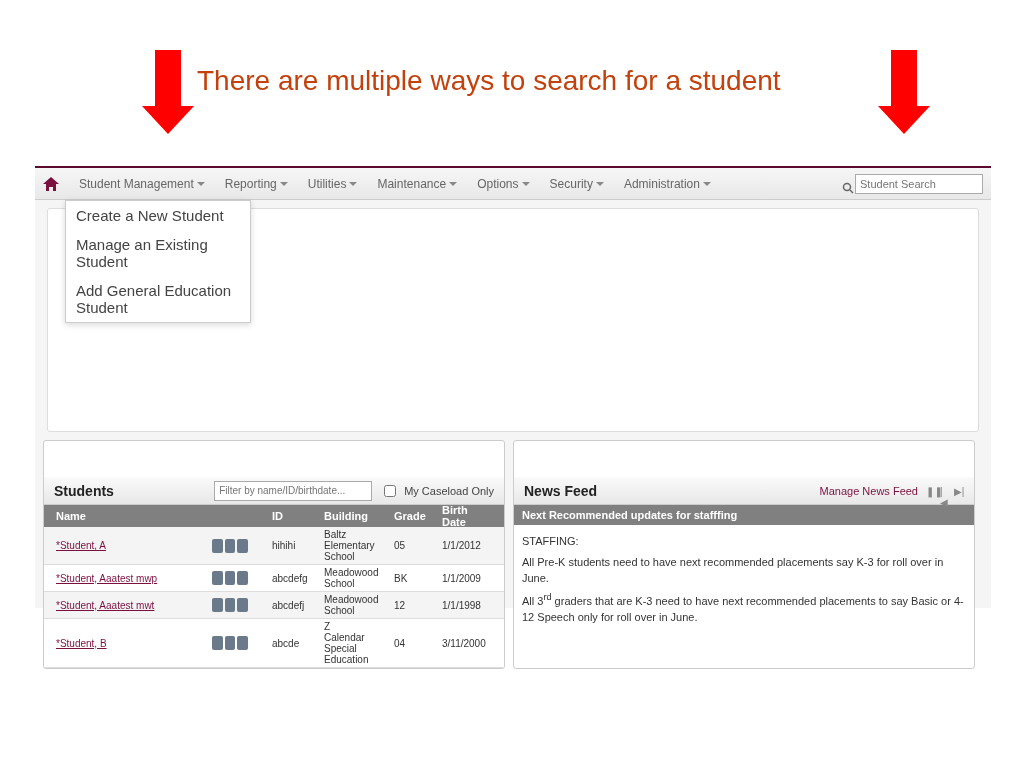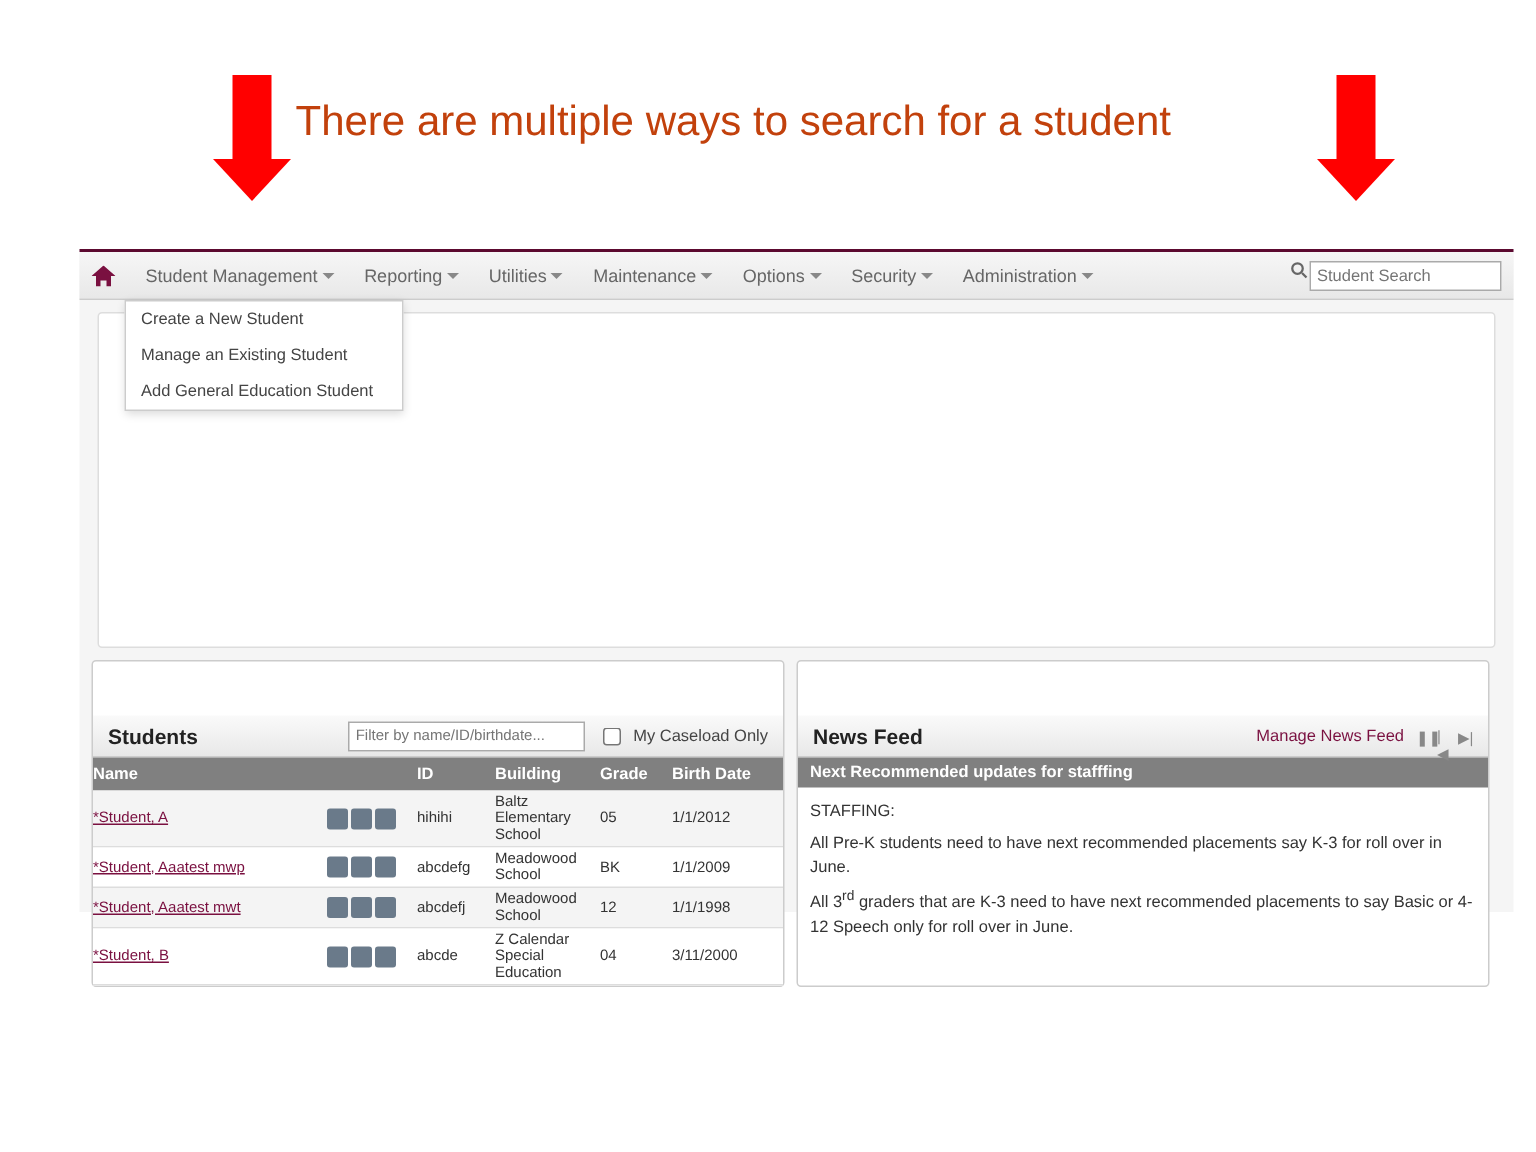--- a/index.html
+++ b/index.html
@@ -16,46 +16,46 @@
 .arrow1 .arrow-head { border-width: 28px 26px 0 26px; border-color: #ff0000 transparent transparent transparent; }
 
 .arrow2 { left: 878px; top: 50px; }
 .arrow2 .arrow-body { width: 26px; height: 56px; margin-left: 13px; }
 .arrow2 .arrow-head { border-width: 28px 26px 0 26px; border-color: #ff0000 transparent transparent transparent; }
 
 .arrow3 { left: 290px; top: 339px; }
 .arrow3 .arrow-body { width: 26px; height: 56px; margin-left: 13px; }
 .arrow3 .arrow-head { border-width: 28px 26px 0 26px; border-color: #ff0000 transparent transparent transparent; }
 
-.app { position: absolute; top: 166px; left: 53px; width: 956px; height: 442px; background: #f5f5f5; border-top: 2px solid #5c0a30; }
+.app { position: absolute; top: 166px; left: 35px; width: 956px; height: 442px; background: #f5f5f5; border-top: 2px solid #5c0a30; }
 
 .navbar { height: 32px; background: linear-gradient(#f6f6f6, #e8e8e8); border-bottom: 1px solid #ccc; display: flex; align-items: center; padding: 0 8px; position: relative; }
 .home-icon { width: 16px; height: 14px; margin-right: 10px; cursor: pointer; }
 .nav-item { font-size: 12px; color: #666; padding: 0 10px; cursor: pointer; display: flex; align-items: center; gap: 3px; }
 .caret { width: 0; height: 0; border-left: 4px solid transparent; border-right: 4px solid transparent; border-top: 4px solid #888; }
-.search-wrap { position: absolute; right: 8px; display: flex; align-items: flex-start; gap: 1px; }
+.search-wrap { position: absolute; right: 8px; display: flex; align-items: flex-end; gap: 1px; }
 .search-icon { width: 12px; height: 12px; }
 .search-input { width: 128px; height: 20px; font-size: 11px; padding: 2px 4px; border: 1px solid #aaa; color: #888; }
 
 .dropdown { position: absolute; top: 32px; left: 30px; width: 186px; background: #fff; border: 1px solid #ccc; box-shadow: 0 2px 6px rgba(0,0,0,0.15); z-index: 10; }
-.dropdown-item { font-size: 11px; color: #444; padding: 6px 10px; cursor: pointer; }
+.dropdown-item { font-size: 15px; color: #444; padding: 6px 10px; cursor: pointer; }
 
 .content { display: flex; padding: 8px; gap: 8px; margin-top: 232px; }
 
 .panel { background: #fff; border: 1px solid #ccc; border-radius: 3px; }
 .panel-header { height: 28px; background: linear-gradient(#fafafa, #e8e8e8); border-bottom: 1px solid #ccc; display: flex; align-items: center; padding: 0 10px; gap: 8px; margin-top: 36px; }
 .panel-title { font-size: 14px; font-weight: bold; color: #222; }
 
 .students-panel { width: 462px; }
 .filter-input { width: 158px; height: 20px; font-size: 10px; padding: 2px 4px; border: 1px solid #aaa; color: #888; margin-left: auto; }
 .caseload-check { width: 12px; height: 12px; margin-left: 4px; }
 .caseload-label { font-size: 11px; color: #444; }
 
 .table-header { background: #808080; color: #fff; display: flex; height: 22px; align-items: center; font-size: 11px; font-weight: bold; }
-.th, .td { padding: 2px 0; }
+.th, .td { padding: 2px 12px; }
 .col-name { width: 156px; }
 .col-icons { width: 60px; }
 .col-id { width: 52px; }
 .col-building { width: 70px; }
 .col-grade { width: 48px; }
 .col-birth { width: 70px; }
 
 .table-row { display: flex; border-bottom: 1px solid #ddd; font-size: 10px; color: #333; min-height: 26px; align-items: center; }
 .table-row:nth-child(odd) { background: #f4f4f4; }
 .table-row:nth-child(even) { background: #fff; }

